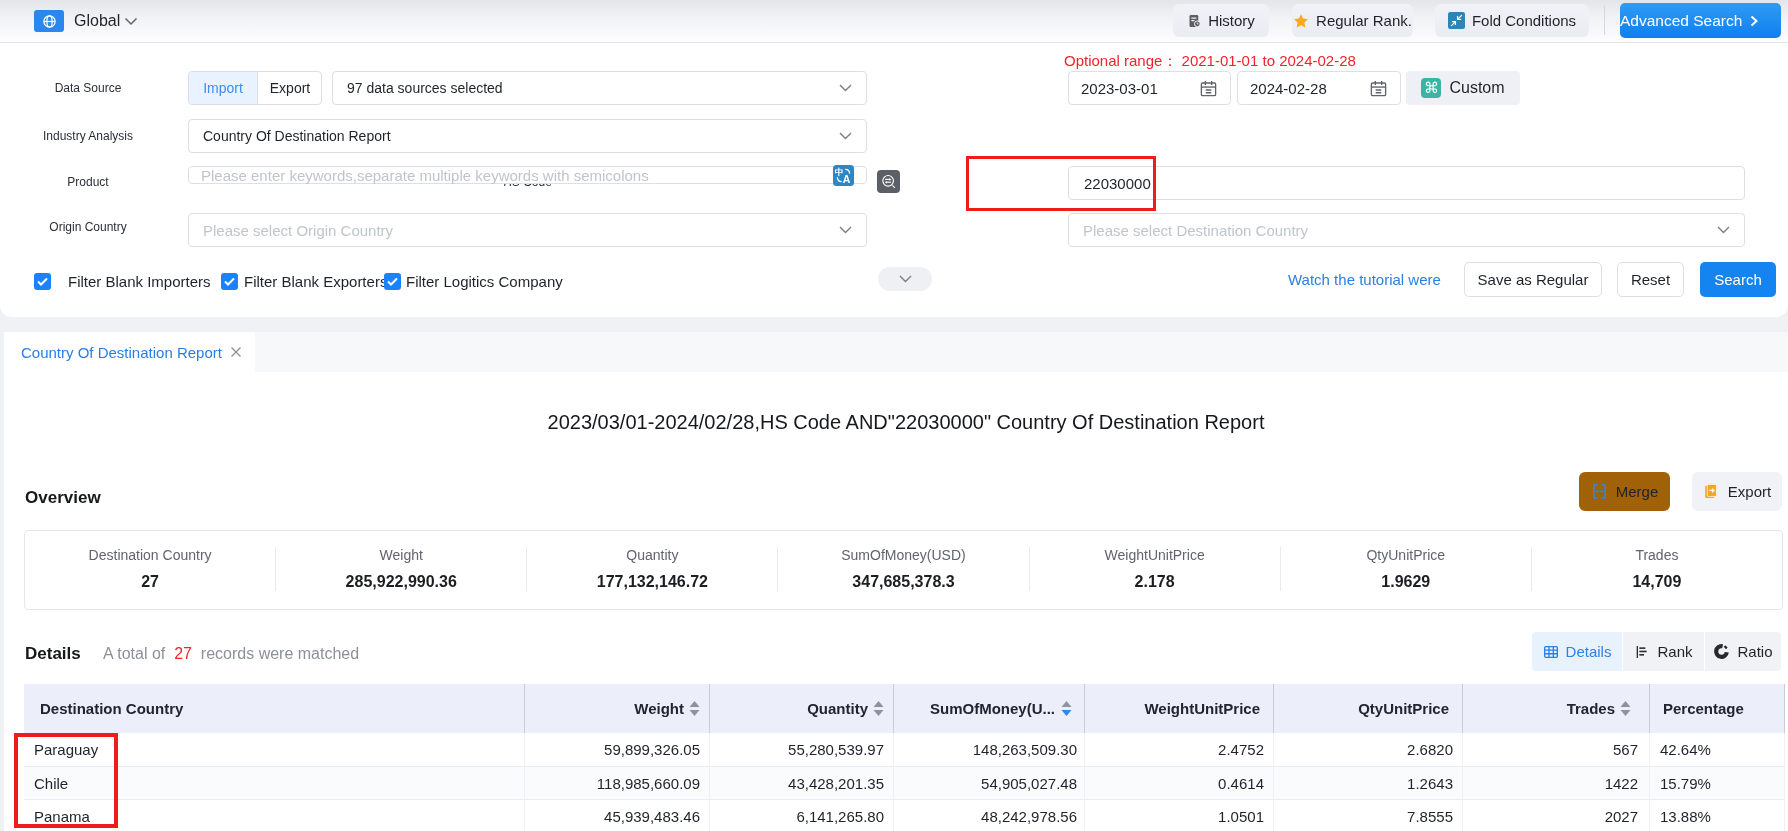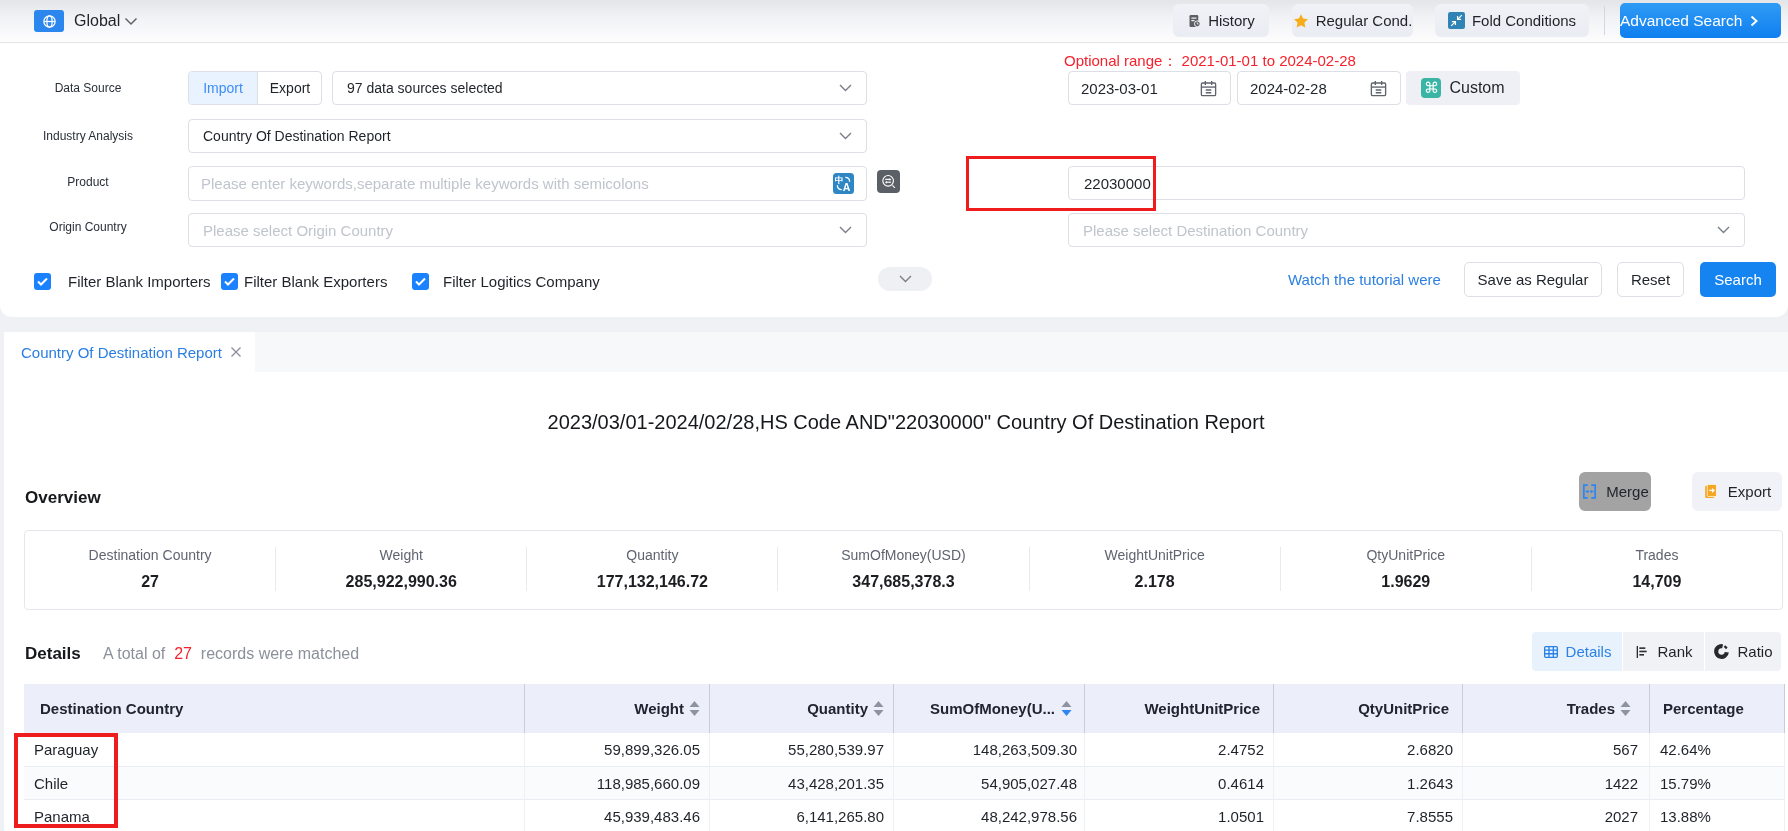--- a/index.html
+++ b/index.html
@@ -41,21 +41,21 @@
         <rect x="7" y="10.5" width="5" height="1.8" fill="#fff"></rect>
         <circle cx="16.5" cy="16.5" r="4.6" fill="#5c6066" stroke="#fff" stroke-width="1.4"></circle>
         <path d="M16.5 14.4v2.3h2" stroke="#fff" stroke-width="1.3" fill="none"></path>
       </svg>
 <span style="font-size:15px">History</span>
 </div>
 <div class="a flex" style="left:1292px;top:4px;width:121px;height:33px;border-radius:6px;background:linear-gradient(180deg,#f0f2f7,#e9ecf2);justify-content:center;gap:7px">
 <svg width="16" height="16" viewBox="0 0 24 24" fill="#f7ac19" style="flex:none">
         <path d="M12 1.8l3.2 6.6 7.2 1-5.2 5 1.2 7.2-6.4-3.4-6.4 3.4 1.2-7.2-5.2-5 7.2-1z"></path>
       </svg>
-<span style="font-size:15px">Regular Cond.</span>
+<span style="font-size:15px">Regular Rank.</span>
 </div>
 <div class="a flex" style="left:1435px;top:4px;width:154px;height:33px;border-radius:6px;background:linear-gradient(180deg,#f0f2f7,#e9ecf2);justify-content:center;gap:7px">
 <svg width="17" height="17" viewBox="0 0 24 24">
         <rect width="24" height="24" rx="3" fill="#2f84b5"></rect>
         <path d="M13.5 10.5 L19.5 4.5 M13.5 5.5 v5 h5" stroke="#fff" stroke-width="1.7" fill="none"></path>
         <path d="M10.5 13.5 L4.5 19.5 M10.5 18.5 v-5 h-5" stroke="#fff" stroke-width="1.7" fill="none"></path>
       </svg>
 <span style="font-size:15px">Fold Conditions</span>
 </div>
 <div class="a" style="left:1604px;top:6px;width:1px;height:29px;background:#d4d7dc"></div>
@@ -88,21 +88,21 @@
       </svg>
 </div>
 
 <div class="a in flex" style="left:188px;top:119px;width:679px;height:34px;padding:0 14px;justify-content:space-between">
 <span style="font-size:14px">Country Of Destination Report</span>
 <svg width="13" height="8" viewBox="0 0 13 8" fill="none" stroke="#7a7f87" stroke-width="1.4">
         <path d="M1 1 L6.5 6.5 L12 1"></path>
       </svg>
 </div>
 
-<div class="a in flex" style="left:188px;top:166px;width:679px;height:35px;padding:0 12px;justify-content:space-between">
+<div class="a in flex" style="left:188px;top:166px;width:679px;height:18px;padding:0 12px;justify-content:space-between">
 <span class="ph" style="font-size:15px">Please enter keywords,separate multiple keywords with semicolons</span>
 <svg width="21" height="21" viewBox="0 0 24 24">
         <rect width="24" height="24" rx="4" fill="#2e86c4"></rect>
         <text x="7" y="11" font-size="10" fill="#fff" font-family="Liberation Sans" font-weight="bold" text-anchor="middle">中</text>
         <text x="15.5" y="20" font-size="12" fill="#fff" font-family="Liberation Sans" font-weight="bold" text-anchor="middle">A</text>
         <path d="M5 14c0 3 2 5 5 5" stroke="#fff" stroke-width="1.5" fill="none"></path>
         <path d="M19 10c0-3-2-5-5-5" stroke="#fff" stroke-width="1.5" fill="none"></path>
       </svg>
 </div>
 <div class="a" style="left:877px;top:170px;width:23px;height:23px;border-radius:4px;background:#5b5f66;display:flex;align-items:center;justify-content:center">
@@ -164,21 +164,21 @@
       </svg>
 <span style="font-size:15px">Filter Blank Importers</span>
 </div>
 <div class="a flex" style="left:221px;top:273px;gap:6px">
 <svg width="17" height="17" viewBox="0 0 17 17">
         <rect width="17" height="17" rx="3" fill="#1a82ff"></rect>
         <path d="M4 8.5l3 3 6-6" stroke="#fff" stroke-width="2" fill="none"></path>
       </svg>
 <span style="font-size:15px">Filter Blank Exporters</span>
 </div>
-<div class="a flex" style="left:412px;top:273px;gap:14px">
+<div class="a flex" style="left:384px;top:273px;gap:5px">
 <svg width="17" height="17" viewBox="0 0 17 17">
         <rect width="17" height="17" rx="3" fill="#1a82ff"></rect>
         <path d="M4 8.5l3 3 6-6" stroke="#fff" stroke-width="2" fill="none"></path>
       </svg>
 <span style="font-size:15px">Filter Logitics Company</span>
 </div>
 <div class="a" style="left:878px;top:267px;width:54px;height:24px;border-radius:12px;background:#eef0f4;display:flex;align-items:center;justify-content:center">
 <svg width="13" height="8" viewBox="0 0 13 8" fill="none" stroke="#7a7f87" stroke-width="1.4">
         <path d="M1 1 L6.5 6.5 L12 1"></path>
       </svg>
@@ -202,21 +202,21 @@
 <div class="a flex" style="left:4px;top:332px;width:251px;height:40px;background:#fff;padding:0 13px 0 17px;justify-content:space-between">
 <span style="font-size:15px;color:#2a7de2">Country Of Destination Report</span>
 <svg width="12" height="12" viewBox="0 0 12 12" stroke="#8a8f99" stroke-width="1.3">
         <path d="M1.5 1.5l9 9M10.5 1.5l-9 9"></path>
       </svg>
 </div>
 
 <div class="a" style="left:24px;top:411px;width:1764px;text-align:center;font-size:20px;color:#16181c">2023/03/01-2024/02/28,HS Code AND"22030000" Country Of Destination Report</div>
 
 <div class="a" style="left:25px;top:488px;font-size:17px;font-weight:bold;color:#16181c">Overview</div>
-<div class="a flex" style="left:1579px;top:472px;width:72px;height:39px;border-radius:6px;background:#a3a3a3;justify-content:center;gap:8px">
+<div class="a flex" style="left:1579px;top:472px;width:91px;height:39px;border-radius:6px;background:#a16207;justify-content:center;gap:8px">
 <svg width="17" height="17" viewBox="0 0 24 24" fill="none" stroke="#2a86f2" stroke-width="2.4">
         <path d="M9.5 3H4v18h5.5M14.5 3H20v18h-5.5"></path>
         <path d="M6.5 12H10M17.5 12H14" stroke-width="2"></path>
         <path d="M9 9.5L11.8 12L9 14.5Z" fill="#2a86f2" stroke="none"></path>
         <path d="M15 9.5L12.2 12L15 14.5Z" fill="#2a86f2" stroke="none"></path>
       </svg>
 <span style="font-size:15px">Merge</span>
 </div>
 <div class="a flex" style="left:1692px;top:472px;width:90px;height:39px;border-radius:6px;background:#f1f2f7;justify-content:center;gap:8px">
 <svg width="17" height="17" viewBox="0 0 24 24">

